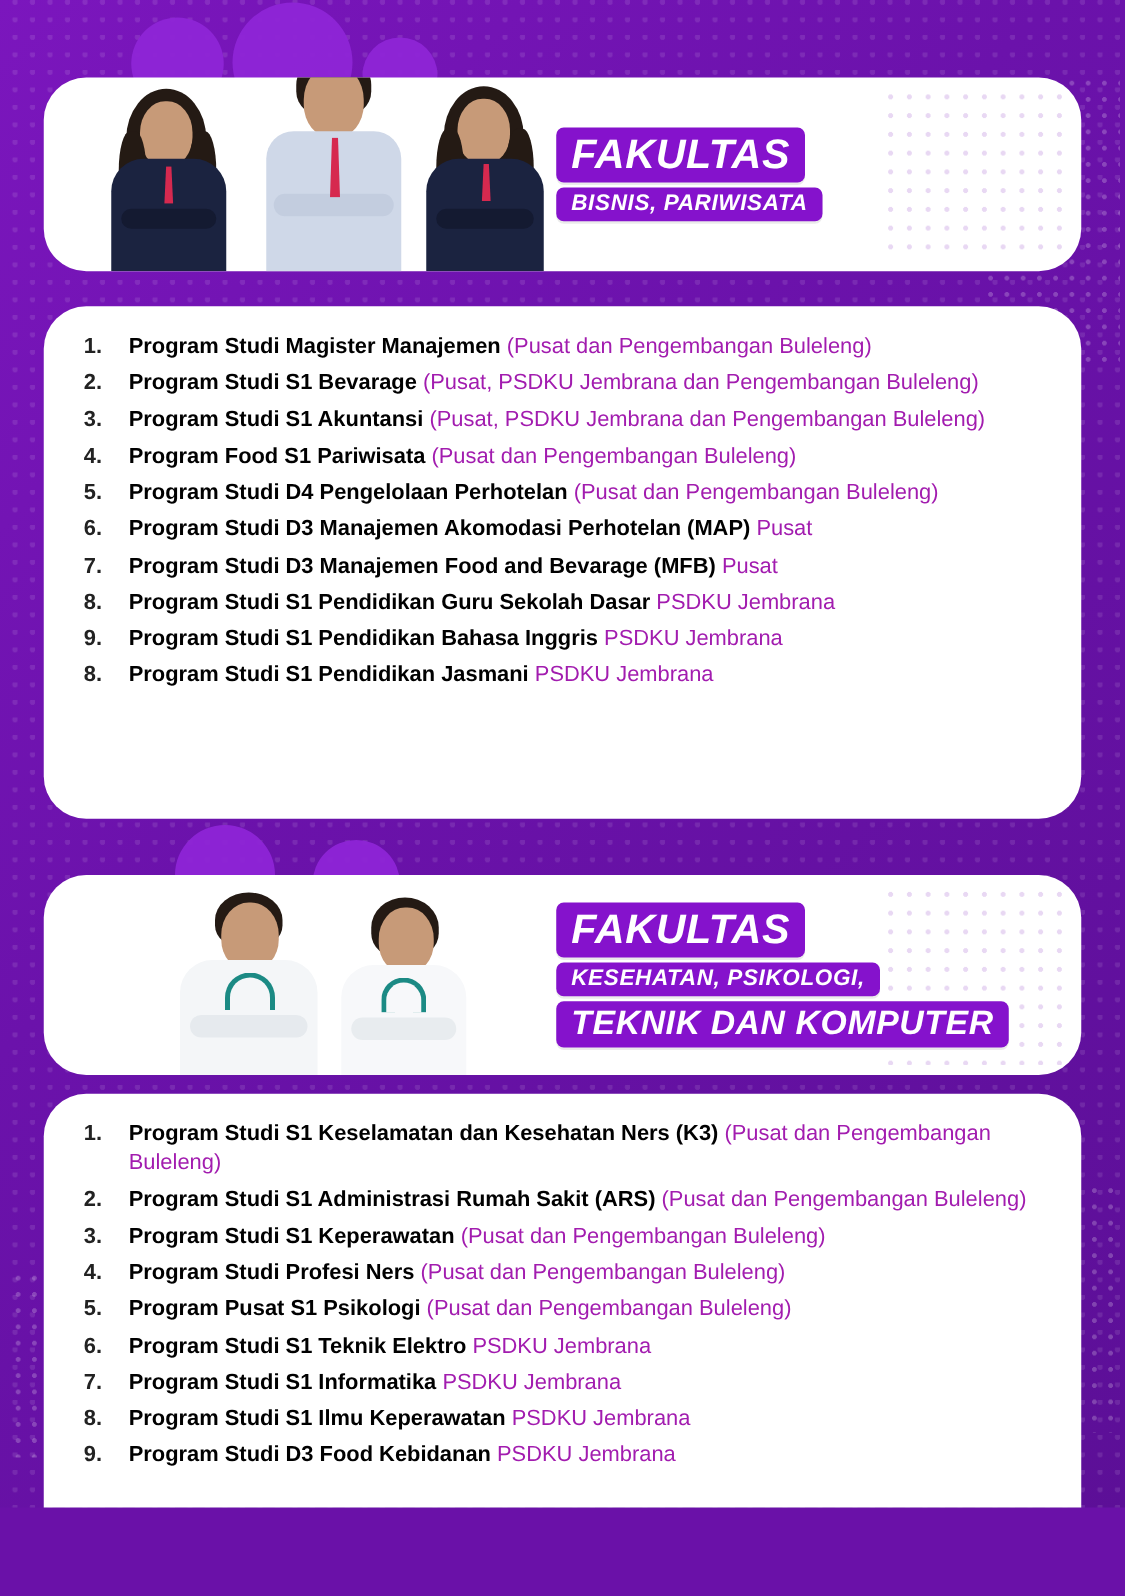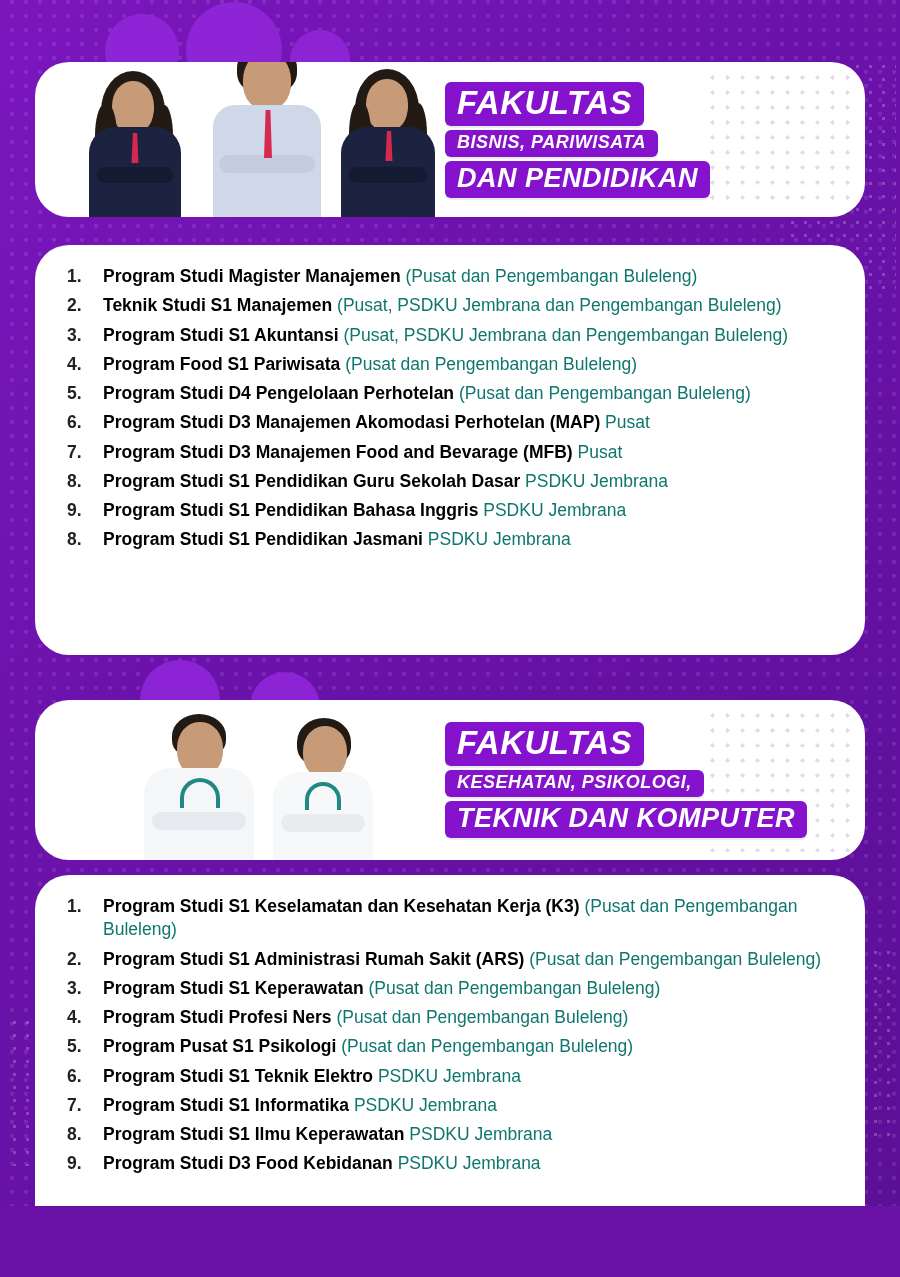--- a/index.html
+++ b/index.html
@@ -108,21 +108,21 @@
     left: 6px;
     top: 0;
     font-weight: 700;
     color: #222;
     font-size: 17.5px;
   }
   ol.programs li .bold {
     font-weight: 700;
     color: #000000;
   }
-  ol.programs li .plain { color: #0f766e; }
+  ol.programs li .plain { color: #a21caf; }
 
   
   #hero-1 { top: 62px; height: 155px; }
   #list-1 { top: 245px; height: 410px; }
   #hero-2 { top: 700px; height: 160px; }
   #list-2 { top: 875px; height: 365px; }
 
   
   .person { position: absolute; bottom: 0; }
   .head { position: absolute; border-radius: 48% 48% 45% 45%; background: #c79a78; }
@@ -176,28 +176,27 @@
         <div class="hair" style="left:74px; top:38px; width:22px; height:78px; border-radius:40%;"></div>
         <div class="body" style="left:10px; width:94px; height:90px; background:#1b2340;"></div>
         <div class="arm" style="left:18px; bottom:34px; width:78px; height:16px; background:#141a31;"></div>
         <div class="tie" style="left:51px; top:66px; width:14px; height:30px;"></div>
       </div>
     </div>
     <div class="title-area">
       <div class="hero-dots"></div>
       <div class="title-line t1">FAKULTAS</div>
       <div class="title-line t2">BISNIS, PARIWISATA</div>
-      <div class="title-line t3">DAN PENDIDIKAN</div>
     </div>
   </div>
 
   <div class="card list-card" id="list-1">
     <ol class="programs">
       <li><span class="num">1.</span><span class="bold">Program Studi Magister Manajemen</span> <span class="plain">(Pusat dan Pengembangan Buleleng)</span></li>
-      <li><span class="num">2.</span><span class="bold">Teknik Studi S1 Manajemen</span> <span class="plain">(Pusat,  PSDKU Jembrana dan Pengembangan Buleleng)</span></li>
+      <li><span class="num">2.</span><span class="bold">Program Studi S1 Bevarage</span> <span class="plain">(Pusat,  PSDKU Jembrana dan Pengembangan Buleleng)</span></li>
       <li><span class="num">3.</span><span class="bold">Program Studi S1 Akuntansi</span> <span class="plain">(Pusat, PSDKU Jembrana dan Pengembangan Buleleng)</span></li>
       <li><span class="num">4.</span><span class="bold">Program Food S1 Pariwisata</span> <span class="plain">(Pusat dan Pengembangan Buleleng)</span></li>
       <li><span class="num">5.</span><span class="bold">Program Studi D4 Pengelolaan Perhotelan</span> <span class="plain">(Pusat dan Pengembangan Buleleng)</span></li>
       <li><span class="num">6.</span><span class="bold">Program Studi D3 Manajemen Akomodasi Perhotelan (MAP)</span> <span class="plain">Pusat</span></li>
       <li><span class="num">7.</span><span class="bold">Program Studi D3 Manajemen Food and Bevarage (MFB)</span> <span class="plain">Pusat</span></li>
       <li><span class="num">8.</span><span class="bold">Program Studi S1 Pendidikan Guru Sekolah Dasar</span> <span class="plain">PSDKU Jembrana</span></li>
       <li><span class="num">9.</span><span class="bold">Program Studi S1 Pendidikan Bahasa Inggris</span> <span class="plain">PSDKU Jembrana</span></li>
       <li><span class="num">8.</span><span class="bold">Program Studi S1 Pendidikan Jasmani</span> <span class="plain">PSDKU Jembrana</span></li>
     </ol>
   </div>
@@ -224,21 +223,21 @@
     <div class="title-area">
       <div class="hero-dots"></div>
       <div class="title-line t1">FAKULTAS</div>
       <div class="title-line t2">KESEHATAN, PSIKOLOGI,</div>
       <div class="title-line t3">TEKNIK DAN KOMPUTER</div>
     </div>
   </div>
 
   <div class="card list-card" id="list-2">
     <ol class="programs">
-      <li><span class="num">1.</span><span class="bold">Program Studi S1 Keselamatan dan Kesehatan Kerja (K3)</span> <span class="plain">(Pusat dan Pengembangan Buleleng)</span></li>
+      <li><span class="num">1.</span><span class="bold">Program Studi S1 Keselamatan dan Kesehatan Ners (K3)</span> <span class="plain">(Pusat dan Pengembangan Buleleng)</span></li>
       <li><span class="num">2.</span><span class="bold">Program Studi S1 Administrasi Rumah Sakit (ARS)</span> <span class="plain">(Pusat dan Pengembangan Buleleng)</span></li>
       <li><span class="num">3.</span><span class="bold">Program Studi S1 Keperawatan</span> <span class="plain">(Pusat dan Pengembangan Buleleng)</span></li>
       <li><span class="num">4.</span><span class="bold">Program Studi Profesi Ners</span> <span class="plain">(Pusat dan Pengembangan Buleleng)</span></li>
       <li><span class="num">5.</span><span class="bold">Program Pusat S1 Psikologi</span> <span class="plain">(Pusat dan Pengembangan Buleleng)</span></li>
       <li><span class="num">6.</span><span class="bold">Program Studi S1 Teknik Elektro</span> <span class="plain">PSDKU Jembrana</span></li>
       <li><span class="num">7.</span><span class="bold">Program Studi S1 Informatika</span> <span class="plain">PSDKU Jembrana</span></li>
       <li><span class="num">8.</span><span class="bold">Program Studi S1 Ilmu Keperawatan</span> <span class="plain">PSDKU Jembrana</span></li>
       <li><span class="num">9.</span><span class="bold">Program Studi D3 Food Kebidanan</span> <span class="plain">PSDKU Jembrana</span></li>
     </ol>
   </div>

